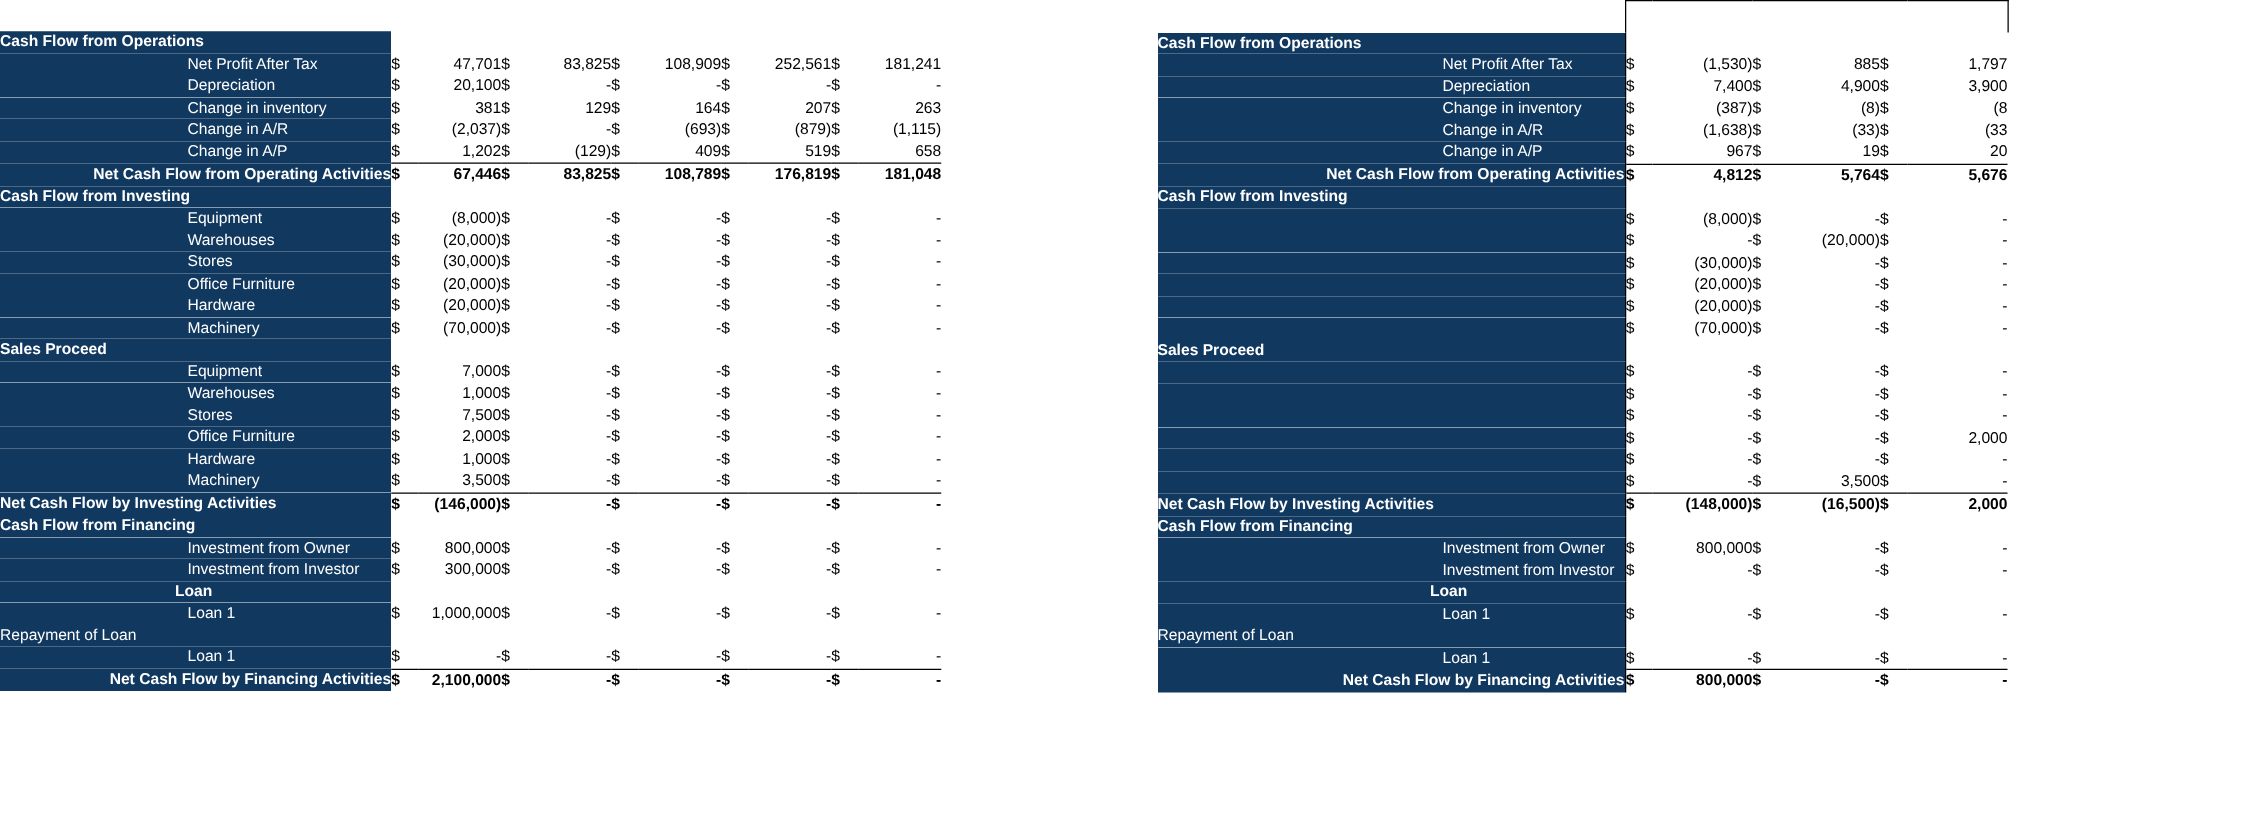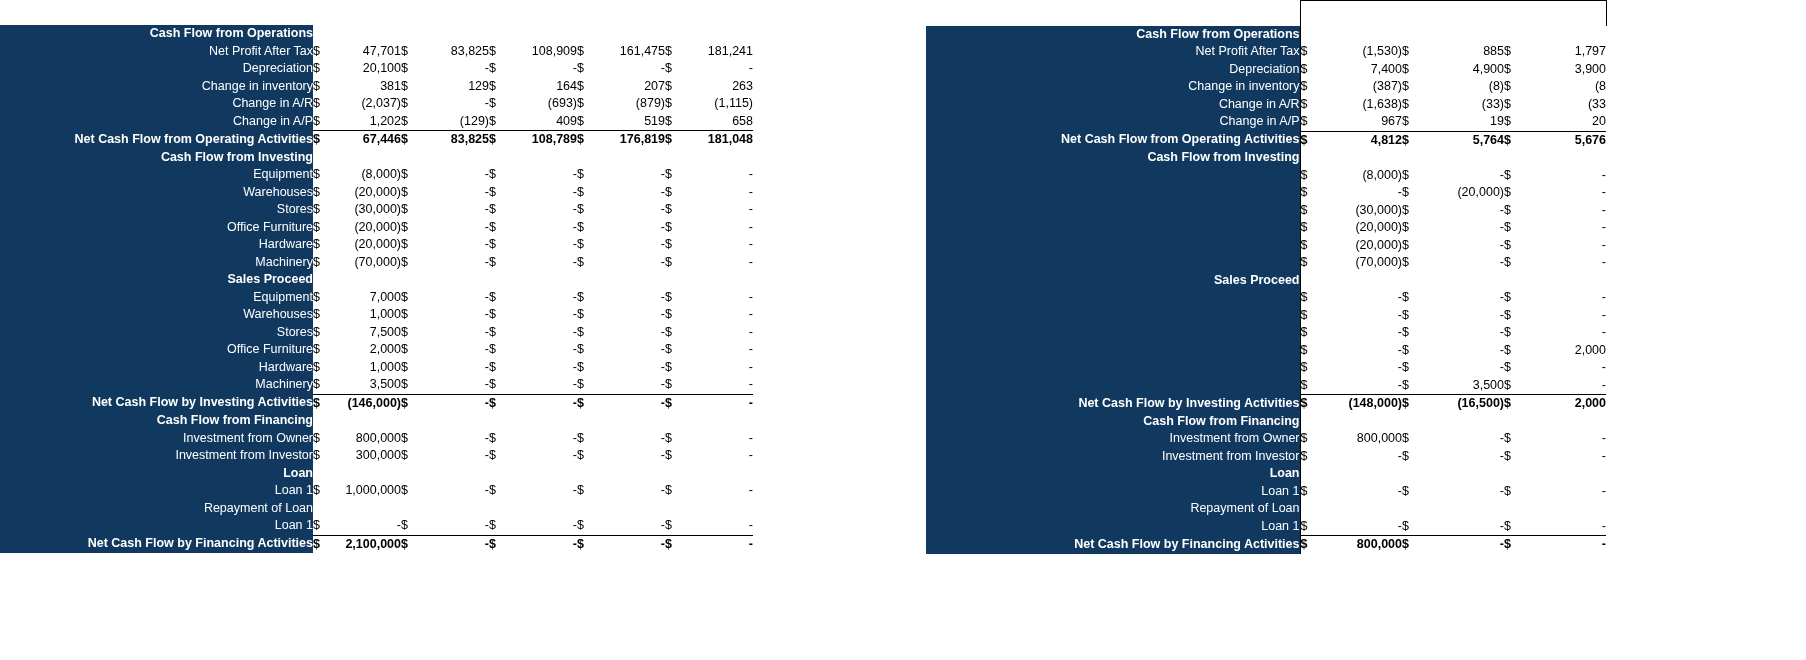--- a/index.html
+++ b/index.html
@@ -21,21 +21,21 @@
 
   
   .lbl{background:#11385f;color:#ffffff;}
   .lblpad{padding-right:6px;}
 
   
   .hdr{background:#11385f;color:#ffffff;font-weight:bold;font-size:12.5px;}
   .hdr.ctr{text-align:center;}
   .hdr.rgt{text-align:right;padding-right:8px;}
   .t-right{text-align:right;}
-  .t-left{text-align:right;margin-top:12px;}
+  .t-left{text-align:left;margin-top:12px;}
   .b{font-weight:bold;}
   .u{}
 
   
   .ind0{padding-left:4px;}
 
   
   .num{background:#ffffff;color:#000000;text-align:right;padding-right:7px;}
   .cur{background:#ffffff;color:#000000;text-align:left;padding-left:5px;}
   .blank{background:#ffffff;}
@@ -93,21 +93,21 @@
           </tr>
           <tr>
             <td class="lbl lblpad t-left" style="padding-left: 150px;">Net Profit After Tax</td>
             <td class="cur">$</td>
             <td class="num">47,701</td>
             <td class="cur">$</td>
             <td class="num">83,825</td>
             <td class="cur">$</td>
             <td class="num">108,909</td>
             <td class="cur">$</td>
-            <td class="num">161,475</td>
+            <td class="num">252,561</td>
             <td class="cur">$</td>
             <td class="num">181,241</td>
           </tr>
           <tr>
             <td class="lbl lblpad t-left" style="padding-left: 150px;">Depreciation</td>
             <td class="cur">$</td>
             <td class="num">20,100</td>
             <td class="cur">$</td>
             <td class="num">-</td>
             <td class="cur">$</td>

